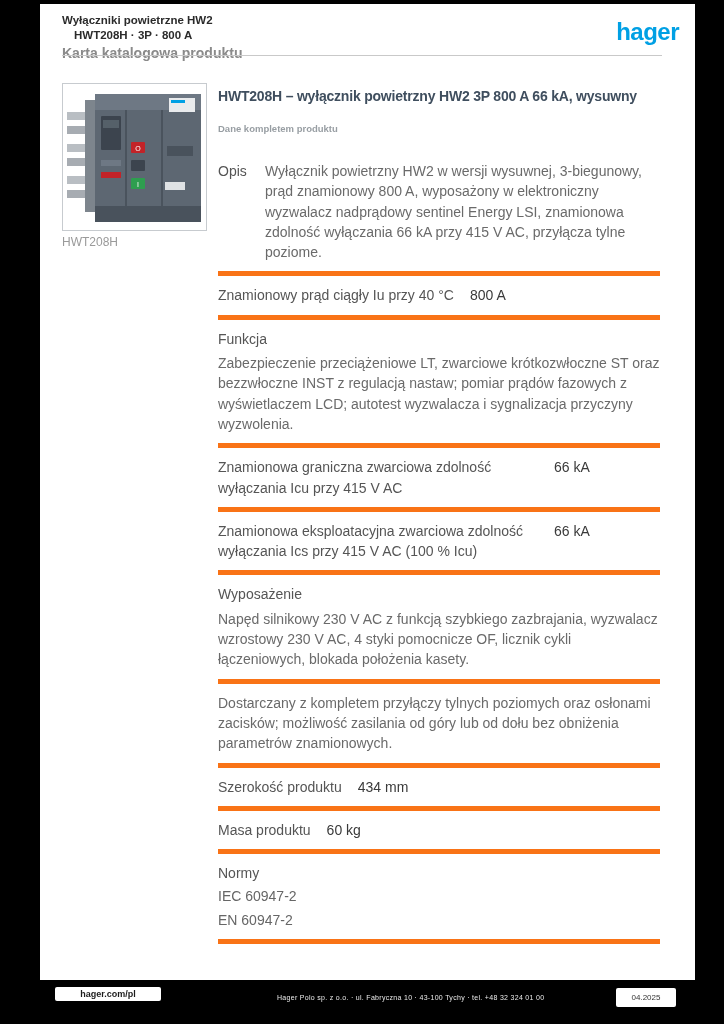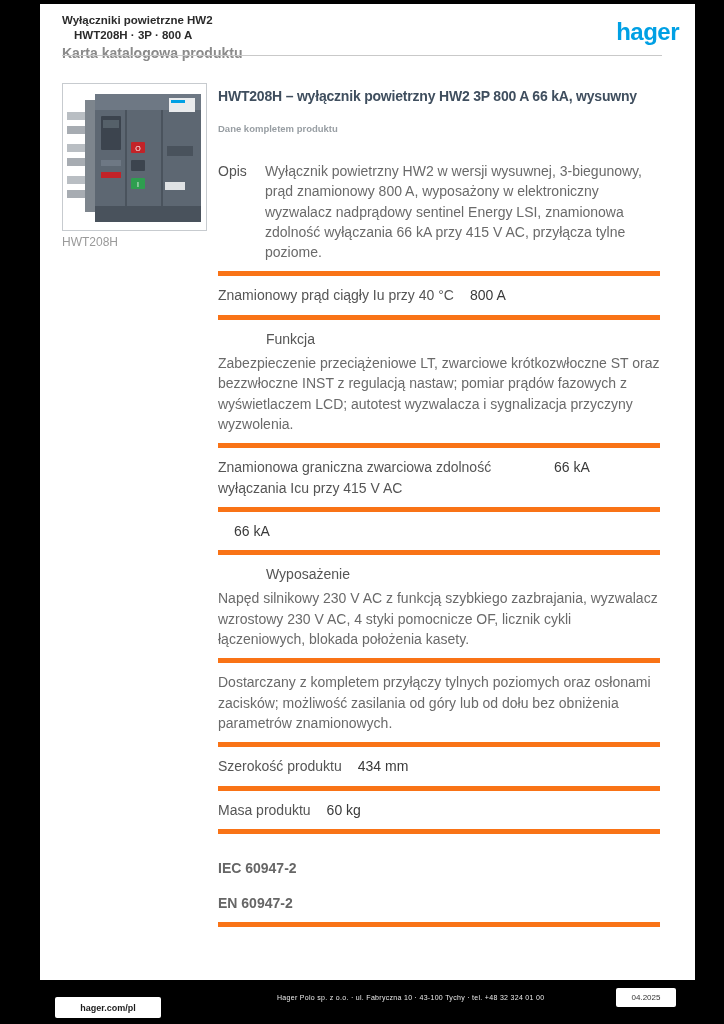--- a/index.html
+++ b/index.html
@@ -26,27 +26,27 @@
   .specs{position:absolute;left:0;top:148px;width:442px;}
   .spec-row{border-bottom:5px solid #f97316;padding:9px 0;font-size:14px;line-height:1.45;color:#5a5a5a;display:flex;}
   .spec-row .label{color:#555;}
   .spec-row .ptext{color:#6a6a6a;}
   .spec-row.inline{justify-content:flex-start;align-items:flex-start;}
   .spec-row.inline .label{max-width:320px;}
   .spec-row.inline .value{white-space:nowrap;color:#3a3a3a;margin-left:16px;}
   .spec-row.side .label{flex:0 0 47px;}
   .spec-row.side .ptext{flex:1;}
   .spec-row.block{display:block;}
-  .spec-row.block .label{margin-bottom:4px;margin-left:48px;}
+  .spec-row.block .label{margin-bottom:4px;}
   .spec-row.note{display:block;}
   .spec-row.stack{display:block;}
-  .spec-row.stack .sline{margin-top:15px;color:#666;font-weight:bold;}
+  .spec-row.stack .sline{margin-top:3px;color:#666;}
   
   .footer-bar{position:absolute;left:0;top:984px;width:724px;height:40px;background:#000;}
-  .site-box{position:absolute;left:55px;top:987px;width:106px;height:21px;background:#fff;border-radius:2px;display:flex;align-items:center;justify-content:center;font-size:9px;font-weight:bold;color:#1c1c1c;margin-top:10px;}
+  .site-box{position:absolute;left:55px;top:987px;width:106px;height:14px;background:#fff;border-radius:2px;display:flex;align-items:center;justify-content:center;font-size:9px;font-weight:bold;color:#1c1c1c;}
   .addr{position:absolute;left:277px;top:994px;font-size:7px;color:#fff;opacity:.92;letter-spacing:.3px;}
   .date-box{position:absolute;left:616px;top:988px;width:60px;height:19px;background:#fff;border-radius:2px;display:flex;align-items:center;justify-content:center;font-size:8px;color:#333;}
 </style>
 </head>
 <body>
 
 <div class="page">
 
   <div class="h-line1">Wyłączniki powietrzne HW2</div>
   <div class="h-line2">HWT208H · 3P · 800 A</div>
@@ -106,38 +106,40 @@
         </div>
         <div class="spec-row block">
           <div class="label">Funkcja</div>
           <div class="ptext">Zabezpieczenie przeciążeniowe LT, zwarciowe krótkozwłoczne ST oraz bezzwłoczne INST z regulacją nastaw; pomiar prądów fazowych z wyświetlaczem LCD; autotest wyzwalacza i sygnalizacja przyczyny wyzwolenia.</div>
         </div>
         <div class="spec-row inline">
           <div class="label">Znamionowa graniczna zwarciowa zdolność wyłączania Icu przy 415 V AC</div>
           <div class="value">66 kA</div>
         </div>
         <div class="spec-row inline">
+          <div class="label">Znamionowa eksploatacyjna zwarciowa zdolność wyłączania Ics przy 415 V AC (100 % Icu)</div>
           <div class="value">66 kA</div>
         </div>
         <div class="spec-row block">
           <div class="label">Wyposażenie</div>
           <div class="ptext">Napęd silnikowy 230 V AC z funkcją szybkiego zazbrajania, wyzwalacz wzrostowy 230 V AC, 4 styki pomocnicze OF, licznik cykli łączeniowych, blokada położenia kasety.</div>
         </div>
         <div class="spec-row note">
           <div class="ptext">Dostarczany z kompletem przyłączy tylnych poziomych oraz osłonami zacisków; możliwość zasilania od góry lub od dołu bez obniżenia parametrów znamionowych.</div>
         </div>
         <div class="spec-row inline">
           <div class="label">Szerokość produktu</div>
           <div class="value">434 mm</div>
         </div>
         <div class="spec-row inline">
           <div class="label">Masa produktu</div>
           <div class="value">60 kg</div>
         </div>
         <div class="spec-row stack">
+          <div class="label">Normy</div>
           <div class="sline">IEC 60947-2</div>
           <div class="sline">EN 60947-2</div>
         </div>
       </div>
   </div>
 
 </div>
 
 <div class="footer-bar"></div>
 <div class="site-box">hager.com/pl</div>

